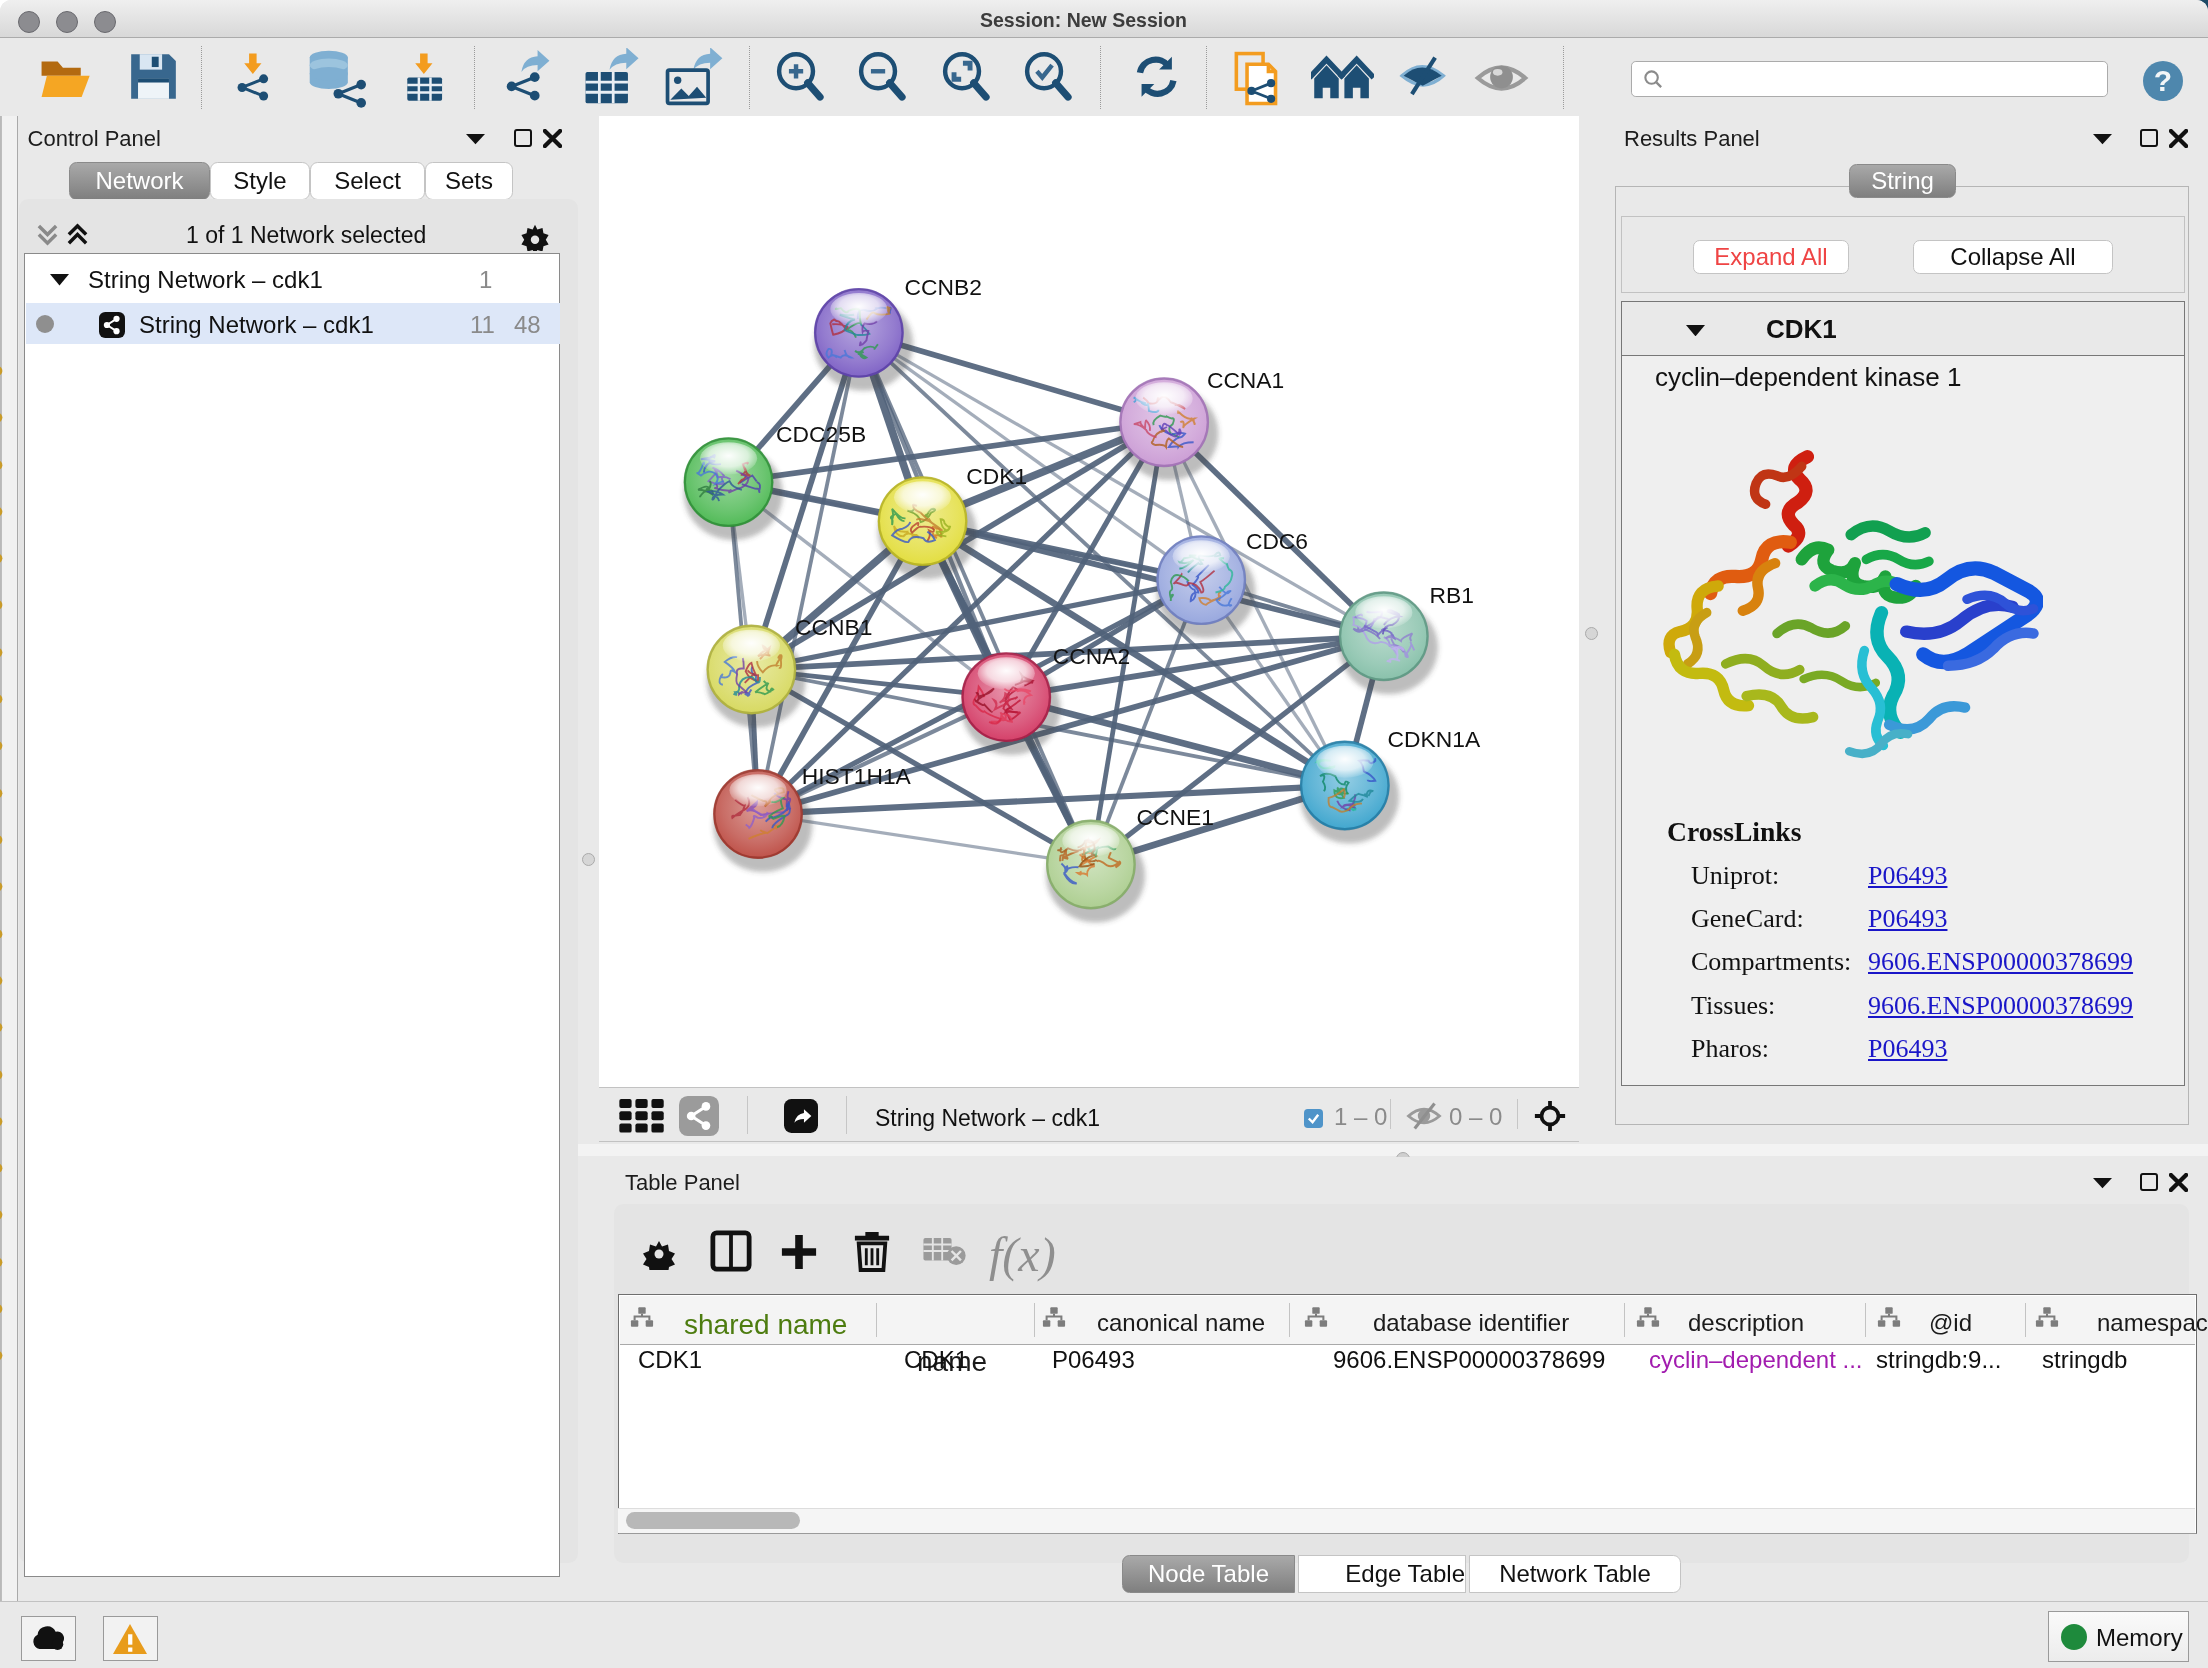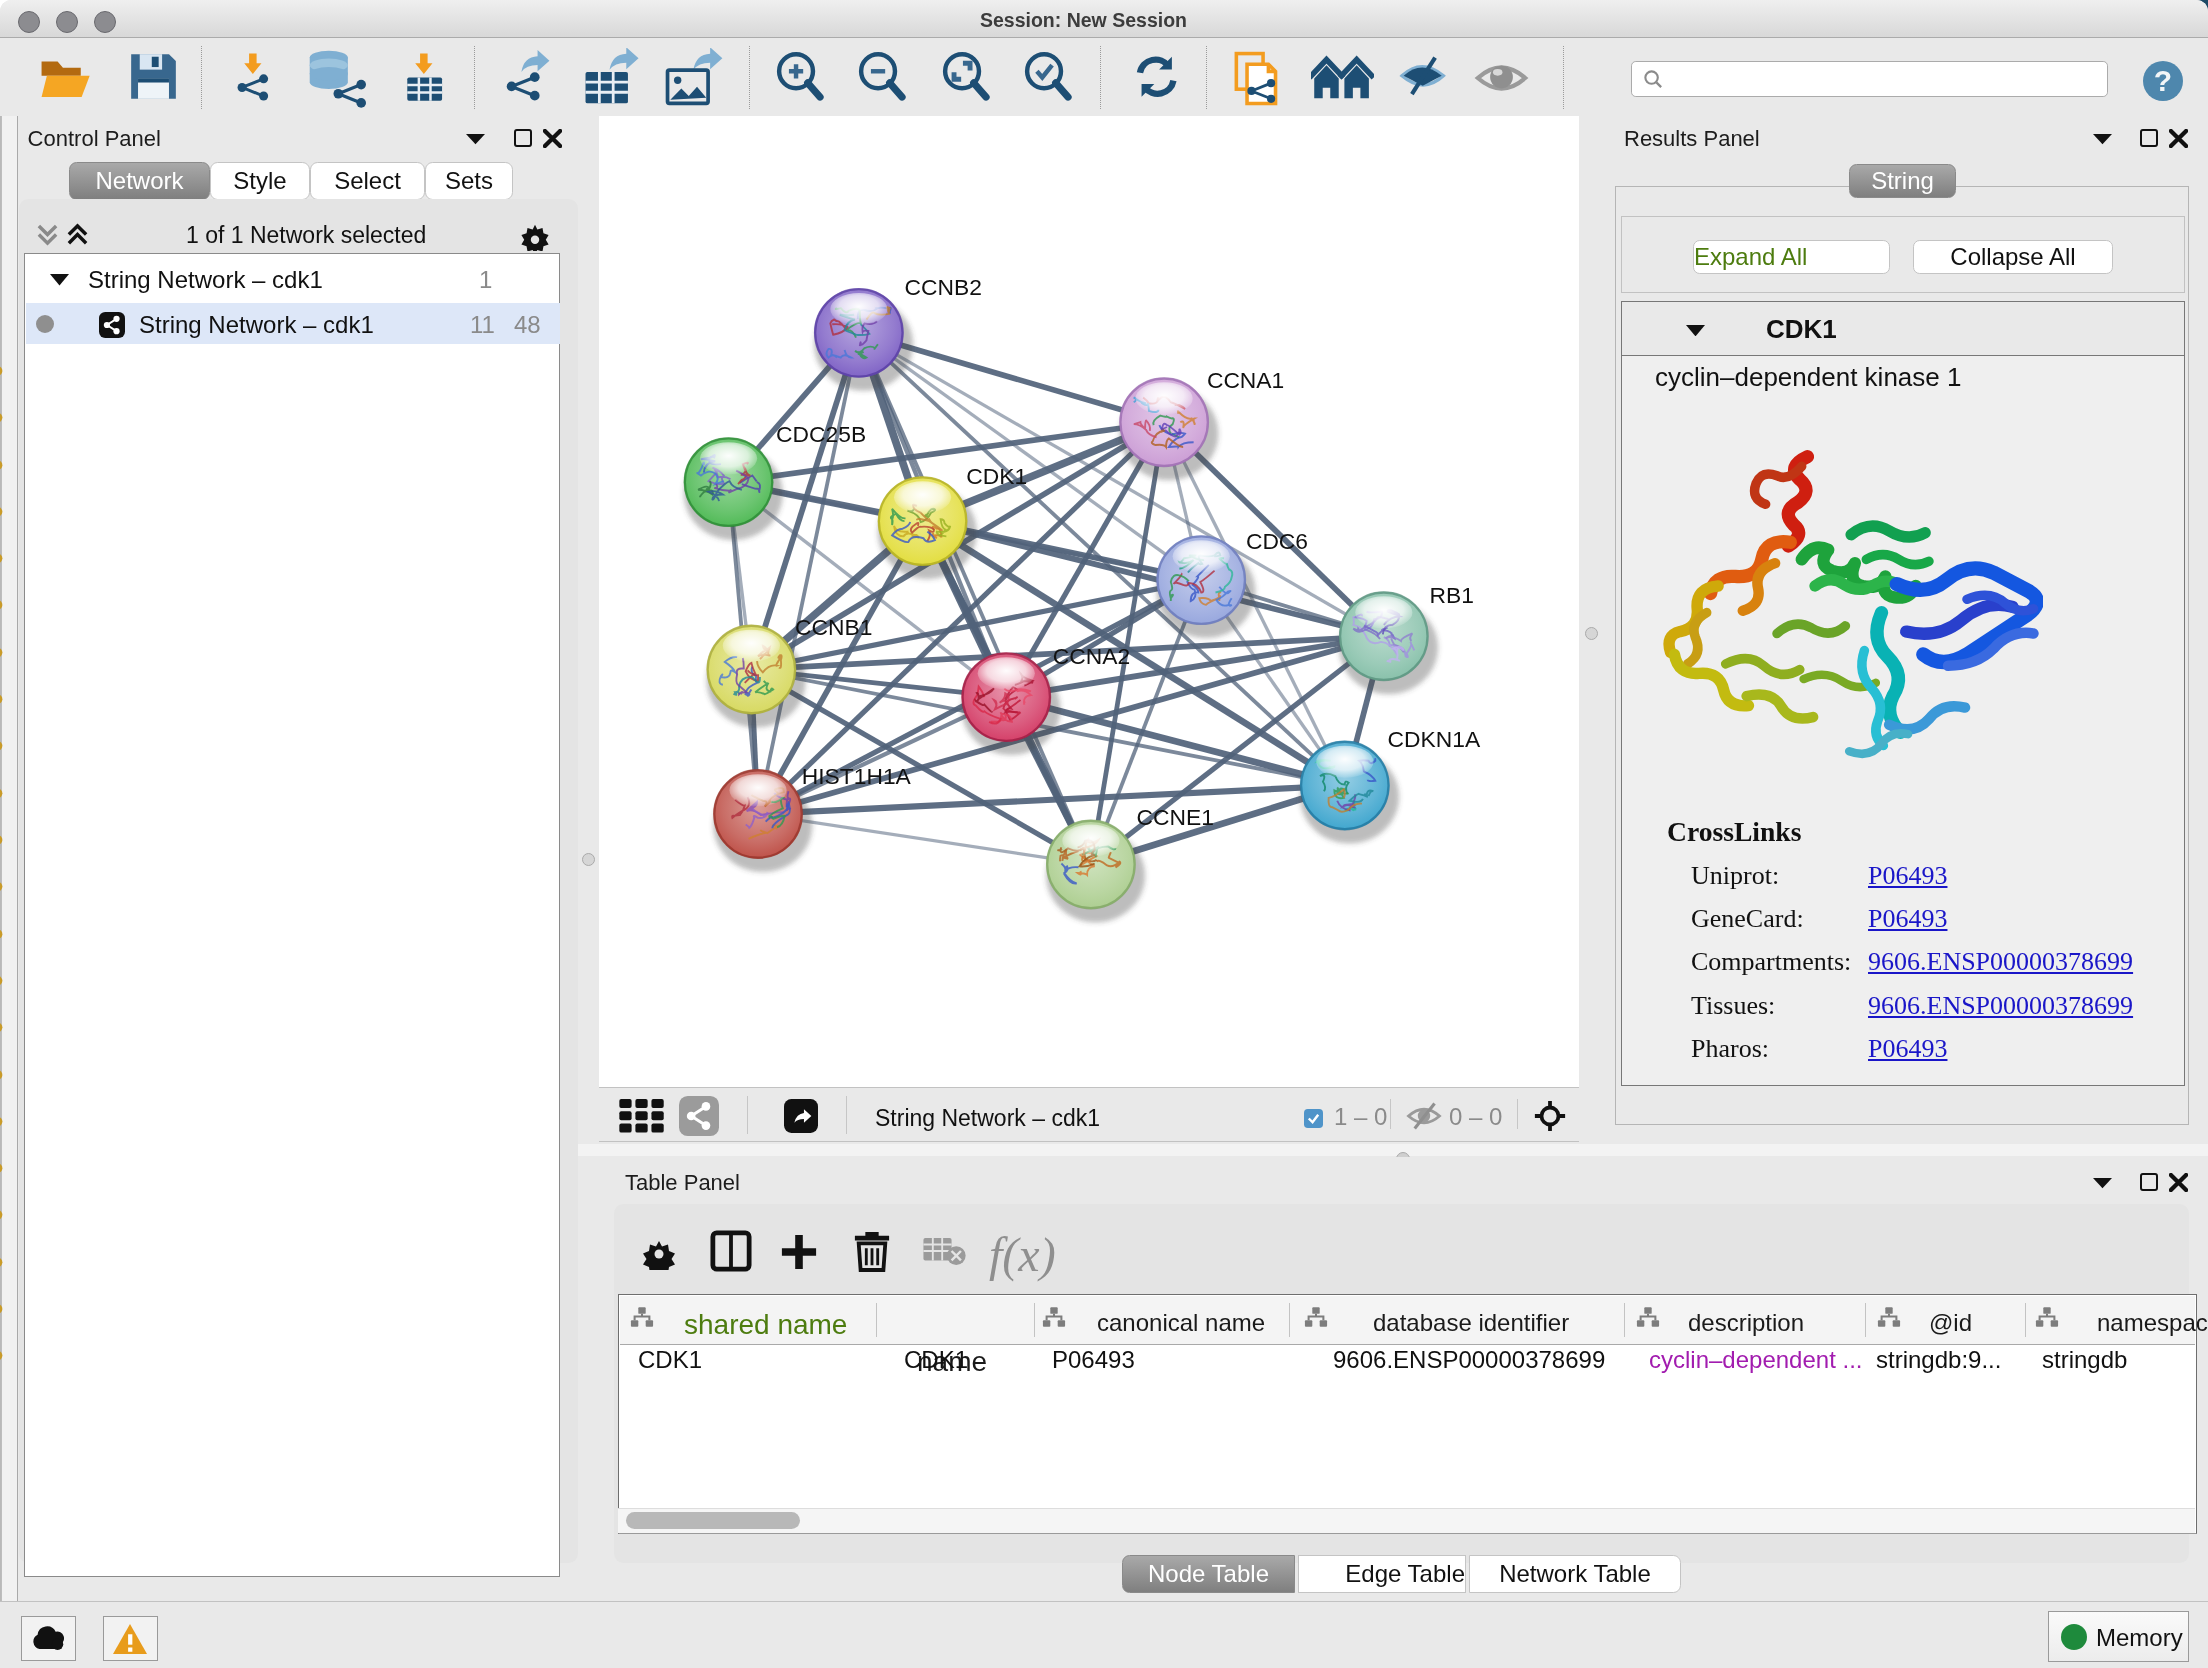--- a/index.html
+++ b/index.html
@@ -575,21 +575,21 @@
     </svg>
 <div class="abs" style="left:2140px;top:129px;width:18px;height:18px;border:2.4px solid #111;border-radius:2.9px"></div>
 <svg class="abs" style="left:2169px;top:129px" width="19" height="19" viewBox="0 0 20 20">
       <path d="M2 2 L18 18 M18 2 L2 18" stroke="#111" stroke-width="4.5" stroke-linecap="round"></path>
     </svg>
 
 <div class="abs" style="left:1615px;top:186px;width:574px;height:939px;background:#e9e9e9;border:1.4px solid #b5b5b5"></div>
 <div class="abs" style="left:1849px;top:164px;width:107px;height:34px;background:linear-gradient(#a9a9a9,#7f7f7f);border:1px solid #8a8a8a;border-radius:7.6px;color:#fff;font-size:24px;text-align:center;line-height:32px">String</div>
 
 <div class="abs" style="left:1621px;top:216px;width:564px;height:77px;background:#e9e9e9;border:1px solid #c2c2c2"></div>
-<div class="abs" style="left:1693px;top:240px;width:197px;height:34px;background:#fff;border:1px solid #c4c4c4;border-radius:6.7px;font-size:24px;text-align:left;line-height:32px;color:#4d7c0f">Expand All</div>
+<div class="abs" style="left:1693px;top:240px;width:156px;height:34px;background:#fff;border:1px solid #c4c4c4;border-radius:6.7px;font-size:24px;text-align:center;line-height:32px;color:#ef4444">Expand All</div>
 <div class="abs" style="left:1913px;top:240px;width:200px;height:34px;background:#fff;border:1px solid #c4c4c4;border-radius:6.7px;font-size:24px;text-align:center;line-height:32px;color:#111">Collapse All</div>
 
 <div class="abs" style="left:1621px;top:301px;width:564px;height:785px;background:#efefef;border:1.4px solid #777"></div>
 <div class="abs" style="left:1622px;top:302px;width:562px;height:54px;background:#e9e9e9;border-bottom:1.4px solid #777"></div>
 <svg class="abs" style="left:1686px;top:324px" width="19" height="12.4" viewBox="0 0 20 13">
       <path d="M0 1 h20 l-10 12 z" fill="#111"></path>
     </svg>
 <div class="abs" style="left:1766px;top:314px;font-size:26px;font-weight:700;color:#111">CDK1</div>
 <div class="abs" style="left:1655px;top:362px;font-size:26px;color:#111">cyclin–dependent kinase 1</div>
 <svg width="380" height="319" viewBox="0 0 400 335" style="position:absolute;left:1663px;top:445px">

